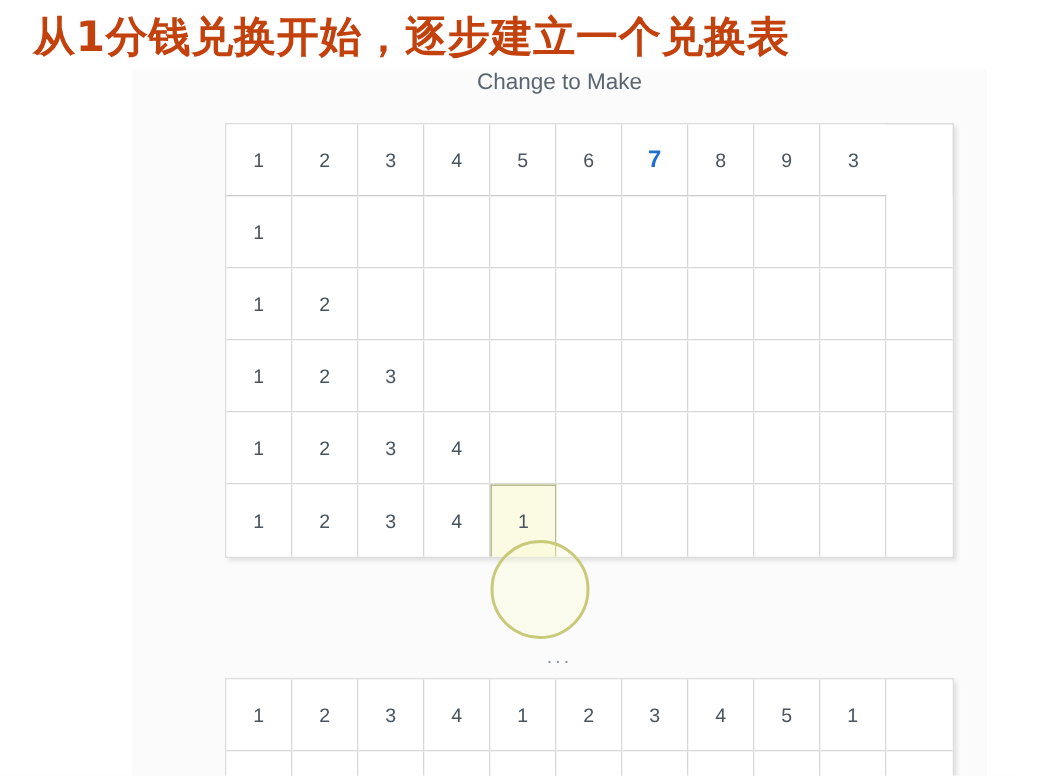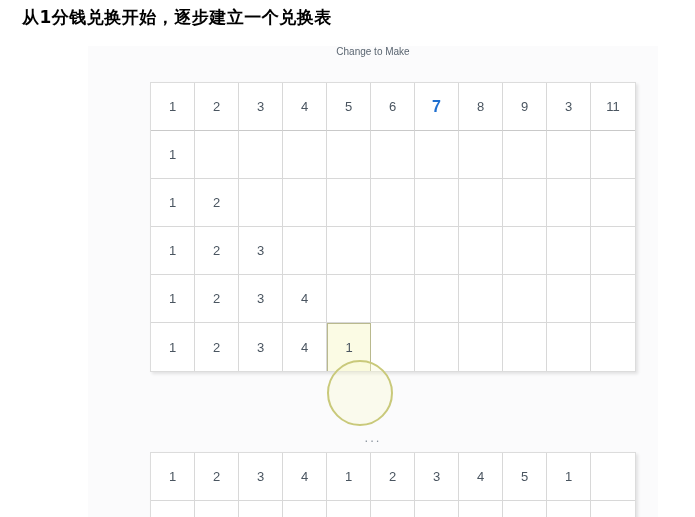--- a/index.html
+++ b/index.html
@@ -18,42 +18,42 @@
     position: absolute;
     left: 0; top: 0;
     width: 695px;
     height: 517px;
   }
   .title {
     position: absolute;
     left: 22px;
     top: 6px;
     font-family: "DejaVu Sans", sans-serif;
-    font-size: 17px;
+    font-size: 28px;
     font-weight: bold;
-    color: #000000;
+    color: #c2410c;
     letter-spacing: 0.5px;
     white-space: nowrap;
   }
   
   .figure-panel {
     position: absolute;
     left: 88px;
     top: 46px;
     width: 570px;
     height: 471px;
     background: #fbfbfc;
   }
   .caption-top {
     position: absolute;
     left: 0;
     top: 0;
     width: 570px;
     text-align: center;
-    font-size: 10px;
+    font-size: 15px;
     color: #5a6570;
     font-family: "Liberation Sans", sans-serif;
   }
   .ylabel-wrap {
     position: absolute;
     left: 56px;
     top: 250px;
     height: 200px;
     width: 20px;
   }
@@ -139,21 +139,20 @@
         <div class="cell header">1</div>
         <div class="cell header">2</div>
         <div class="cell header">3</div>
         <div class="cell header">4</div>
         <div class="cell header">5</div>
         <div class="cell header">6</div>
         <div class="cell header highlight">7</div>
         <div class="cell header">8</div>
         <div class="cell header">9</div>
         <div class="cell header">3</div>
-        <div class="cell header">11</div>
       </div>
 
       <div class="row">
         <div class="cell">1</div>
         <div class="cell"></div>
         <div class="cell"></div>
         <div class="cell"></div>
         <div class="cell"></div>
         <div class="cell"></div>
         <div class="cell"></div>

